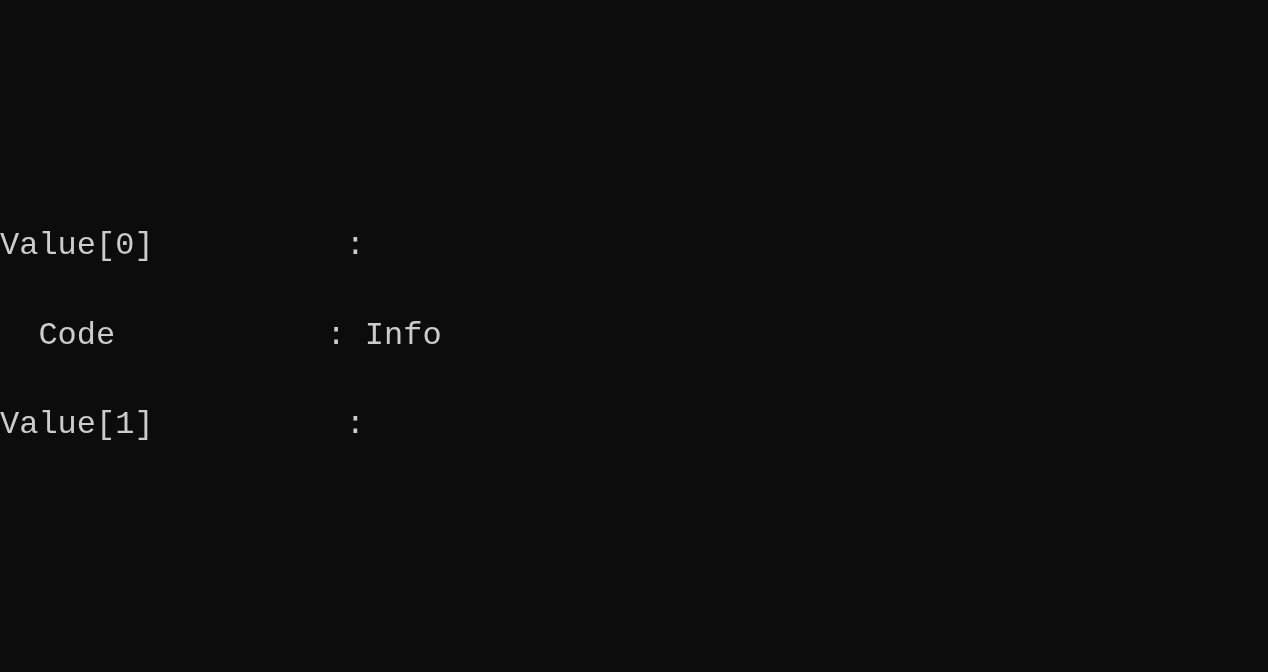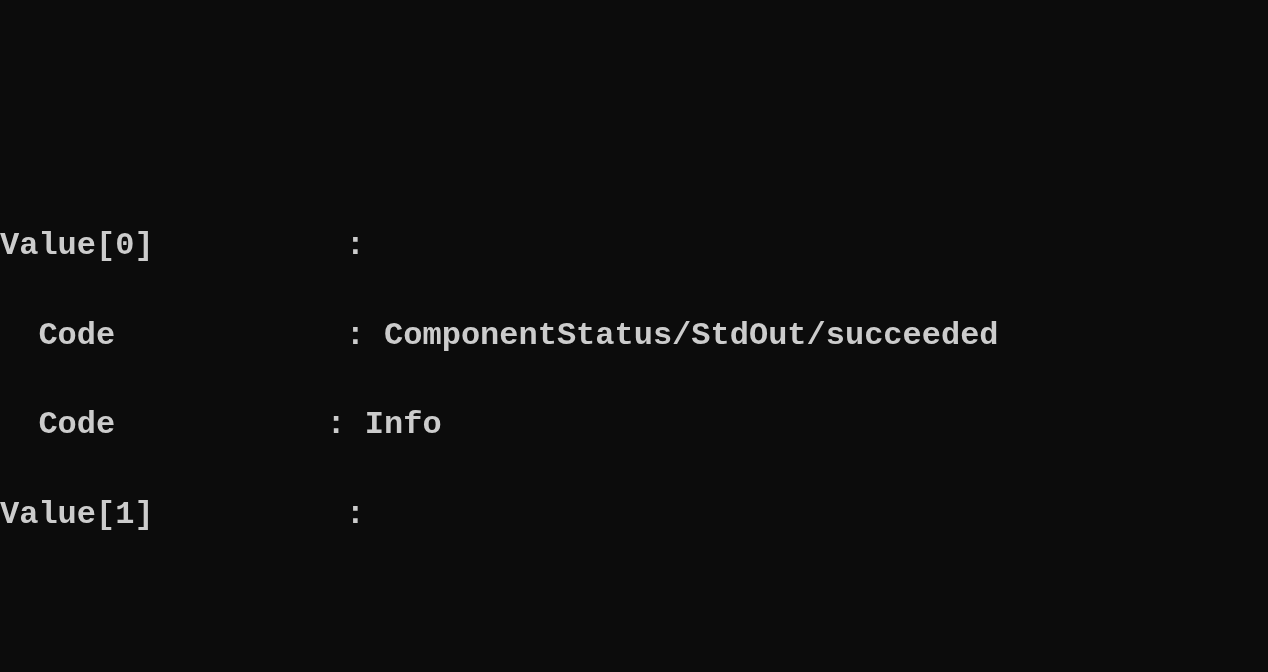--- a/index.html
+++ b/index.html
@@ -17,31 +17,29 @@
       width: 1268px;
       height: 672px;
       overflow: hidden;
       white-space: pre;
     }
     .terminal {
       padding: 0;
     }
     .line {
       display: block;
-      font-weight: bold;
     }
   </style>
 </head>
 <body>
 
 
 
 <div class="terminal">
 <span class="line">Value[0]          :</span>
-<span class="line">  Code            : ComponentStatus/StdOut/succeeded</span>
 <span class="line">  Code           : Info</span>
 <span class="line">Value[1]          :</span>
 
 
 
 
 
 
 
 </div>

